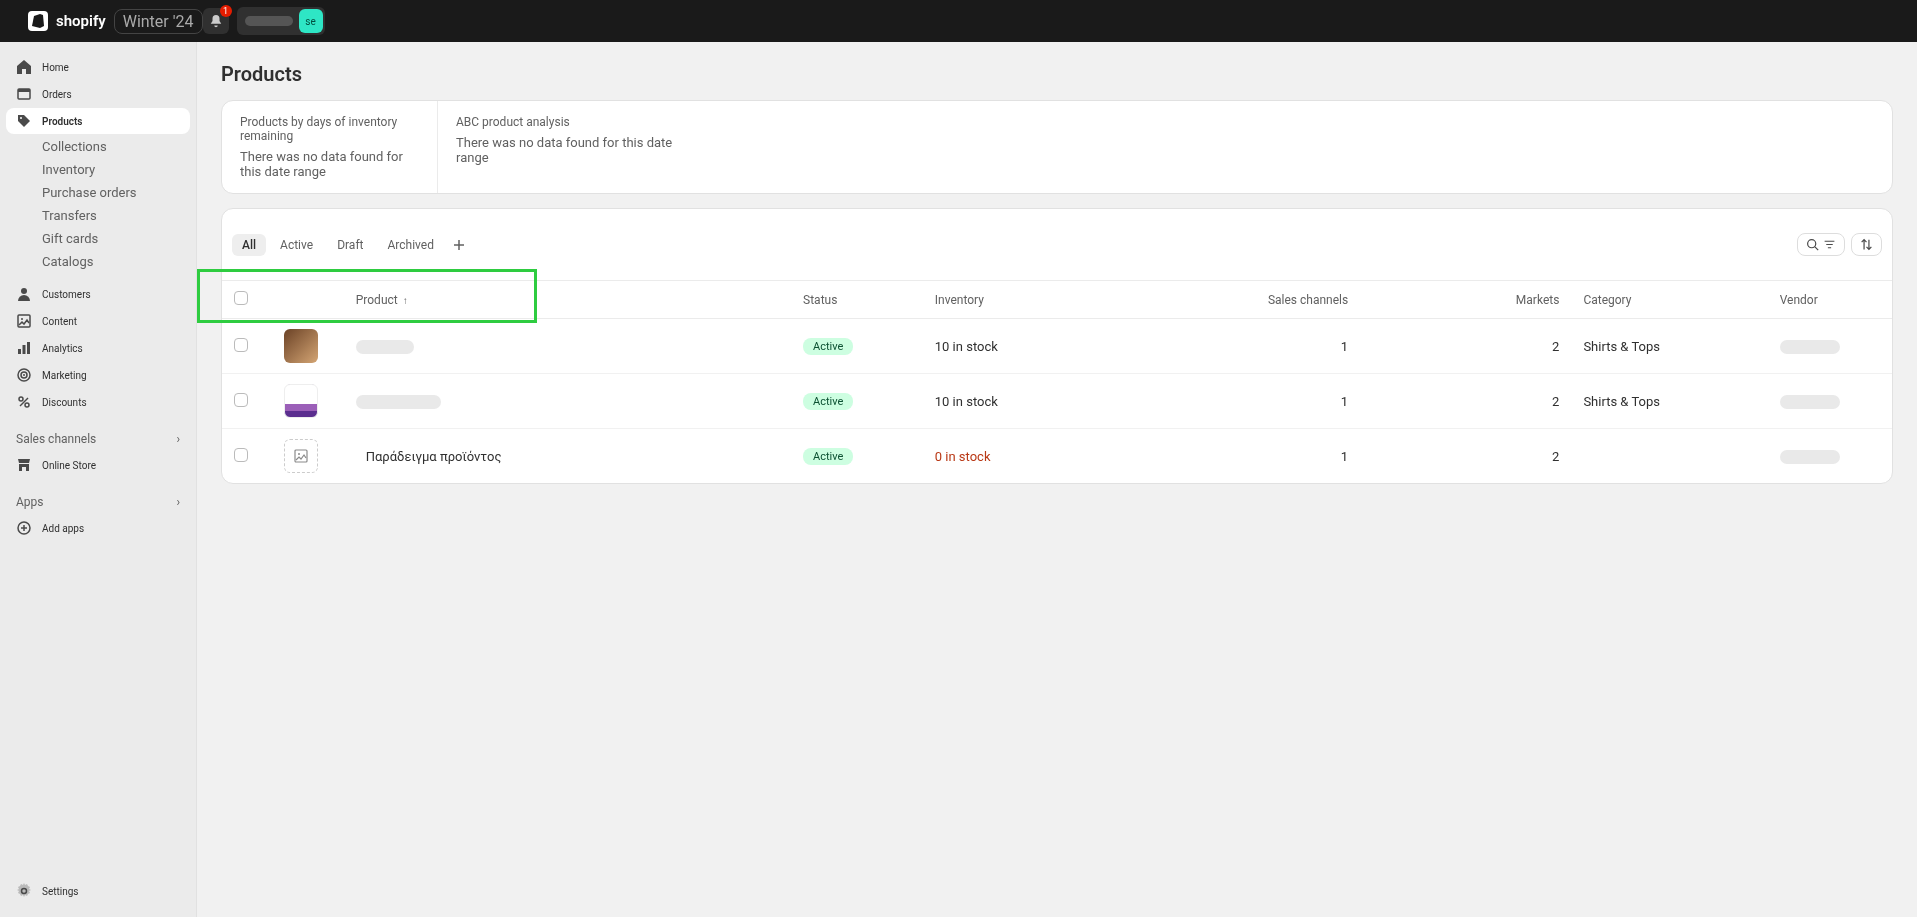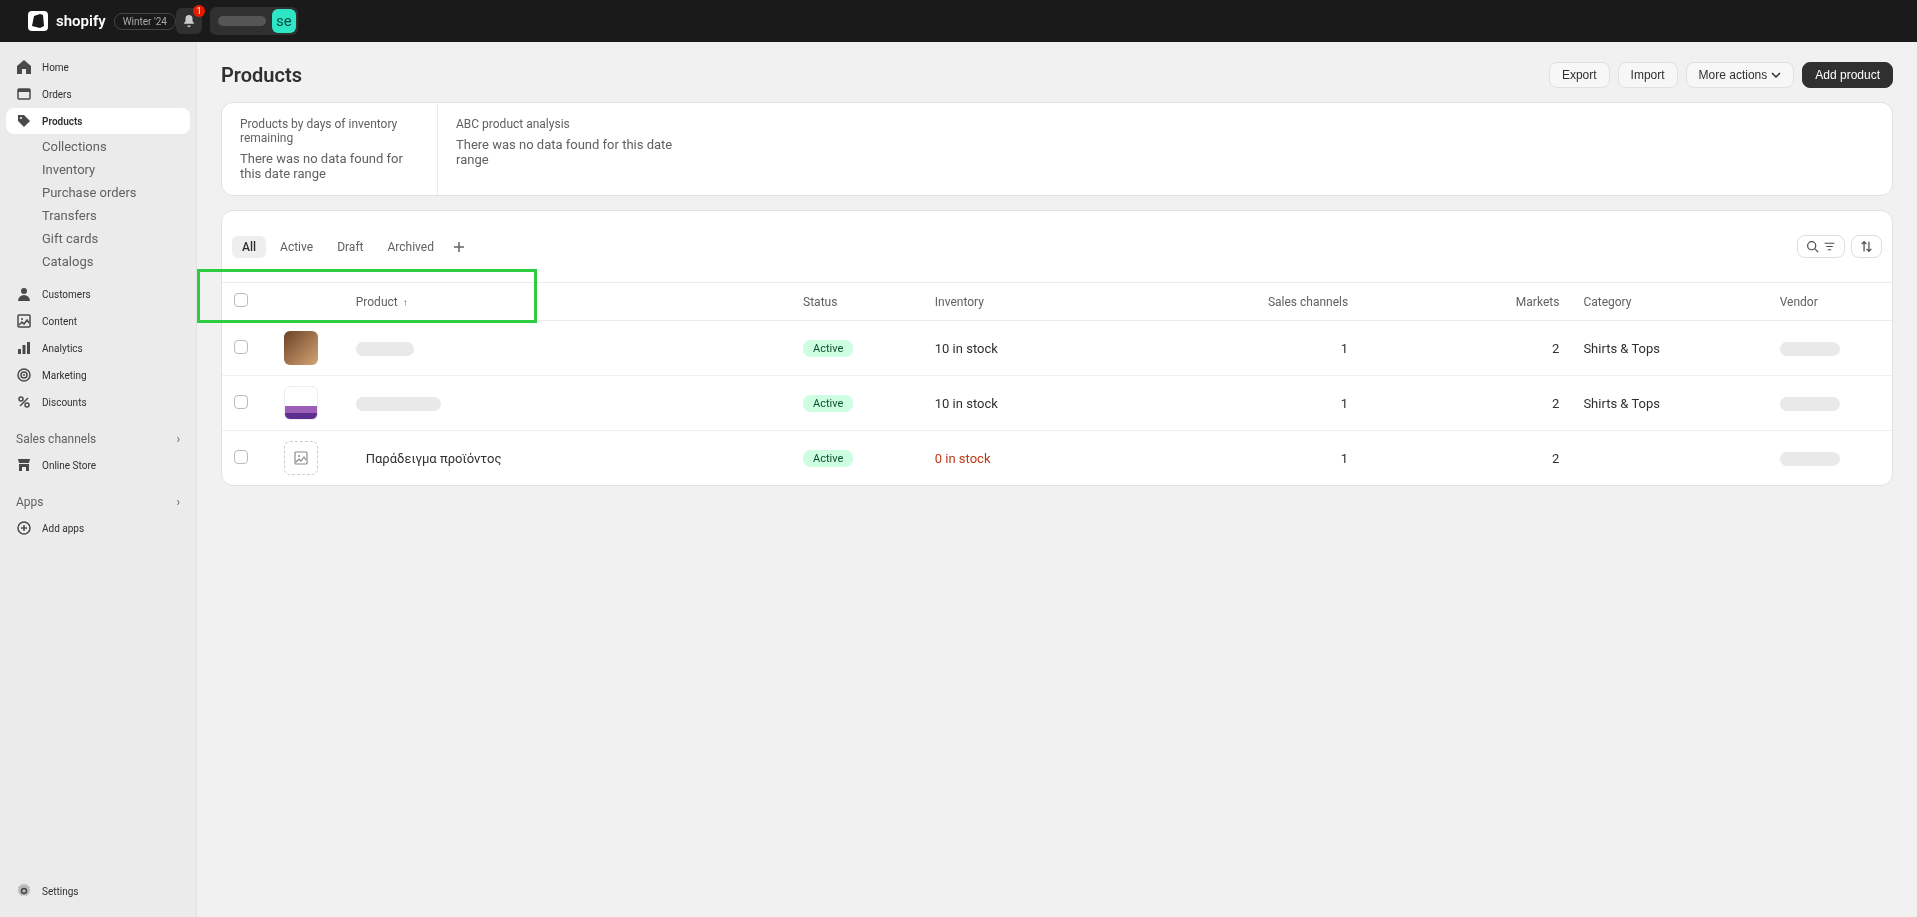--- a/index.html
+++ b/index.html
@@ -1,32 +1,32 @@
 <!DOCTYPE html>
 <html><head>
 <meta charset="utf-8">
 <style>
 * { box-sizing: border-box; margin: 0; padding: 0; }
 body { font-family: -apple-system, BlinkMacSystemFont, "Segoe UI", Roboto, sans-serif; background: #f1f1f1; color: #303030; font-size: 13px; }
 .topbar { background: #1a1a1a; height: 42px; display: flex; align-items: center; padding: 0 28px; }
 .logo-area { display: flex; align-items: center; gap: 8px; }
 .logo-icon { width: 20px; height: 20px; background: #fff; border-radius: 4px; display: flex; align-items: center; justify-content: center; color: #1a1a1a; font-weight: bold; font-size: 12px; }
 .logo-text { color: #fff; font-weight: 600; font-size: 15px; }
-.version-badge { border: 1px solid #444; color: #aaa; font-size: 10px; padding: 2px 8px; border-radius: 8px; }
+.version-badge { border: 1px solid #444; color: #aaa; font-size: 16px; padding: 2px 8px; border-radius: 8px; }
 .search-wrap { flex: 1; display: flex; justify-content: center; }
 .search-box { width: 395px; background: #303030; border-radius: 8px; height: 28px; display: flex; align-items: center; padding: 0 10px; color: #888; }
 .search-box .sicon { margin-right: 6px; }
 .search-box .stext { flex: 1; }
 .kbd { color: #888; font-size: 12px; }
 .topbar-right { display: flex; align-items: center; gap: 8px; }
 .bell-btn { width: 26px; height: 26px; background: #303030; border-radius: 6px; display: flex; align-items: center; justify-content: center; position: relative; color: #ccc; }
 .bell-badge { position: absolute; top: -3px; right: -3px; background: #e51c00; color: #fff; font-size: 9px; width: 12px; height: 12px; border-radius: 50%; display: flex; align-items: center; justify-content: center; }
 .store-chip { background: #303030; border-radius: 6px; height: 28px; width: 88px; display: flex; align-items: center; justify-content: flex-end; padding: 2px; }
 .store-redact { flex:1; height: 10px; background: #555; border-radius:5px; margin: 0 6px; }
-.avatar { width: 24px; height: 24px; background: #2ee6c5; border-radius: 6px; display: flex; align-items: center; justify-content: center; font-size: 15px; color: #005040; }
+.avatar { width: 24px; height: 24px; background: #2ee6c5; border-radius: 6px; display: flex; align-items: center; justify-content: center; font-size: 10px; color: #005040; }
 .layout { display: flex; height: calc(100vh - 42px); }
 .sidebar { width: 197px; background: #ebebeb; border-right: 1px solid #e1e1e1; padding: 12px 6px; display: flex; flex-direction: column; }
 .nav-item { display: flex; align-items: center; gap: 10px; padding: 5px 10px; border-radius: 8px; color: #303030; font-size: 10px; cursor: pointer; margin-bottom: 1px; }
 .nav-item.active { background: #fff; font-weight: 600; }
 .nav-item .nicon { width: 16px; height: 16px; display: flex; align-items: center; justify-content: center; color: #4a4a4a; }
 .nav-sub { padding-left: 36px; font-size: 13px; color: #616161; padding-top: 4px; padding-bottom: 4px; cursor: pointer; }
 .nav-section { padding: 6px 10px; font-size: 12px; color: #616161; display: flex; justify-content: space-between; align-items: center; margin-top: 10px; }
 .sidebar-spacer { flex: 1; }
 .main { flex: 1; overflow: auto; padding: 20px 24px; }
 .page-header { display: flex; align-items: center; justify-content: space-between; margin-bottom: 14px; }
@@ -231,33 +231,20 @@
             <path fill="currentColor" d="M8 0l1 2 2-1 1 2 2 1-1 2 2 1-2 1 1 2-2 1-1 2-2-1-1 2-1-2-2 1-1-2-2-1 1-2-2-1 2-1-1-2 2-1 1-2 2 1z" opacity="0.3"></path>
           </svg>
         </span>
       <span>Settings</span>
     </div>
   </div>
 
   <div class="main pos-rel">
     <div class="page-header">
       <h1 class="page-title">Products</h1>
-      <div class="header-actions">
-        <button class="btn">Export</button>
-        <button class="btn">Import</button>
-        <button class="btn btn-more">
-          <span>More actions</span>
-          <span>
-              <svg width="10" height="10" viewBox="0 0 10 10">
-                <path d="M1 3l4 4 4-4" fill="none" stroke="currentColor" stroke-width="1.5"></path>
-              </svg>
-            </span>
-        </button>
-        <button class="btn btn-dark">Add product</button>
-      </div>
     </div>
 
     <div class="stats-card">
       <div class="stat-col">
         <div class="stat-label">Products by days of inventory remaining</div>
         <div class="stat-nodata">There was no data found for this date range</div>
       </div>
       <div class="stat-col">
         <div class="stat-label">ABC product analysis</div>
         <div class="stat-nodata">There was no data found for this date range</div>

